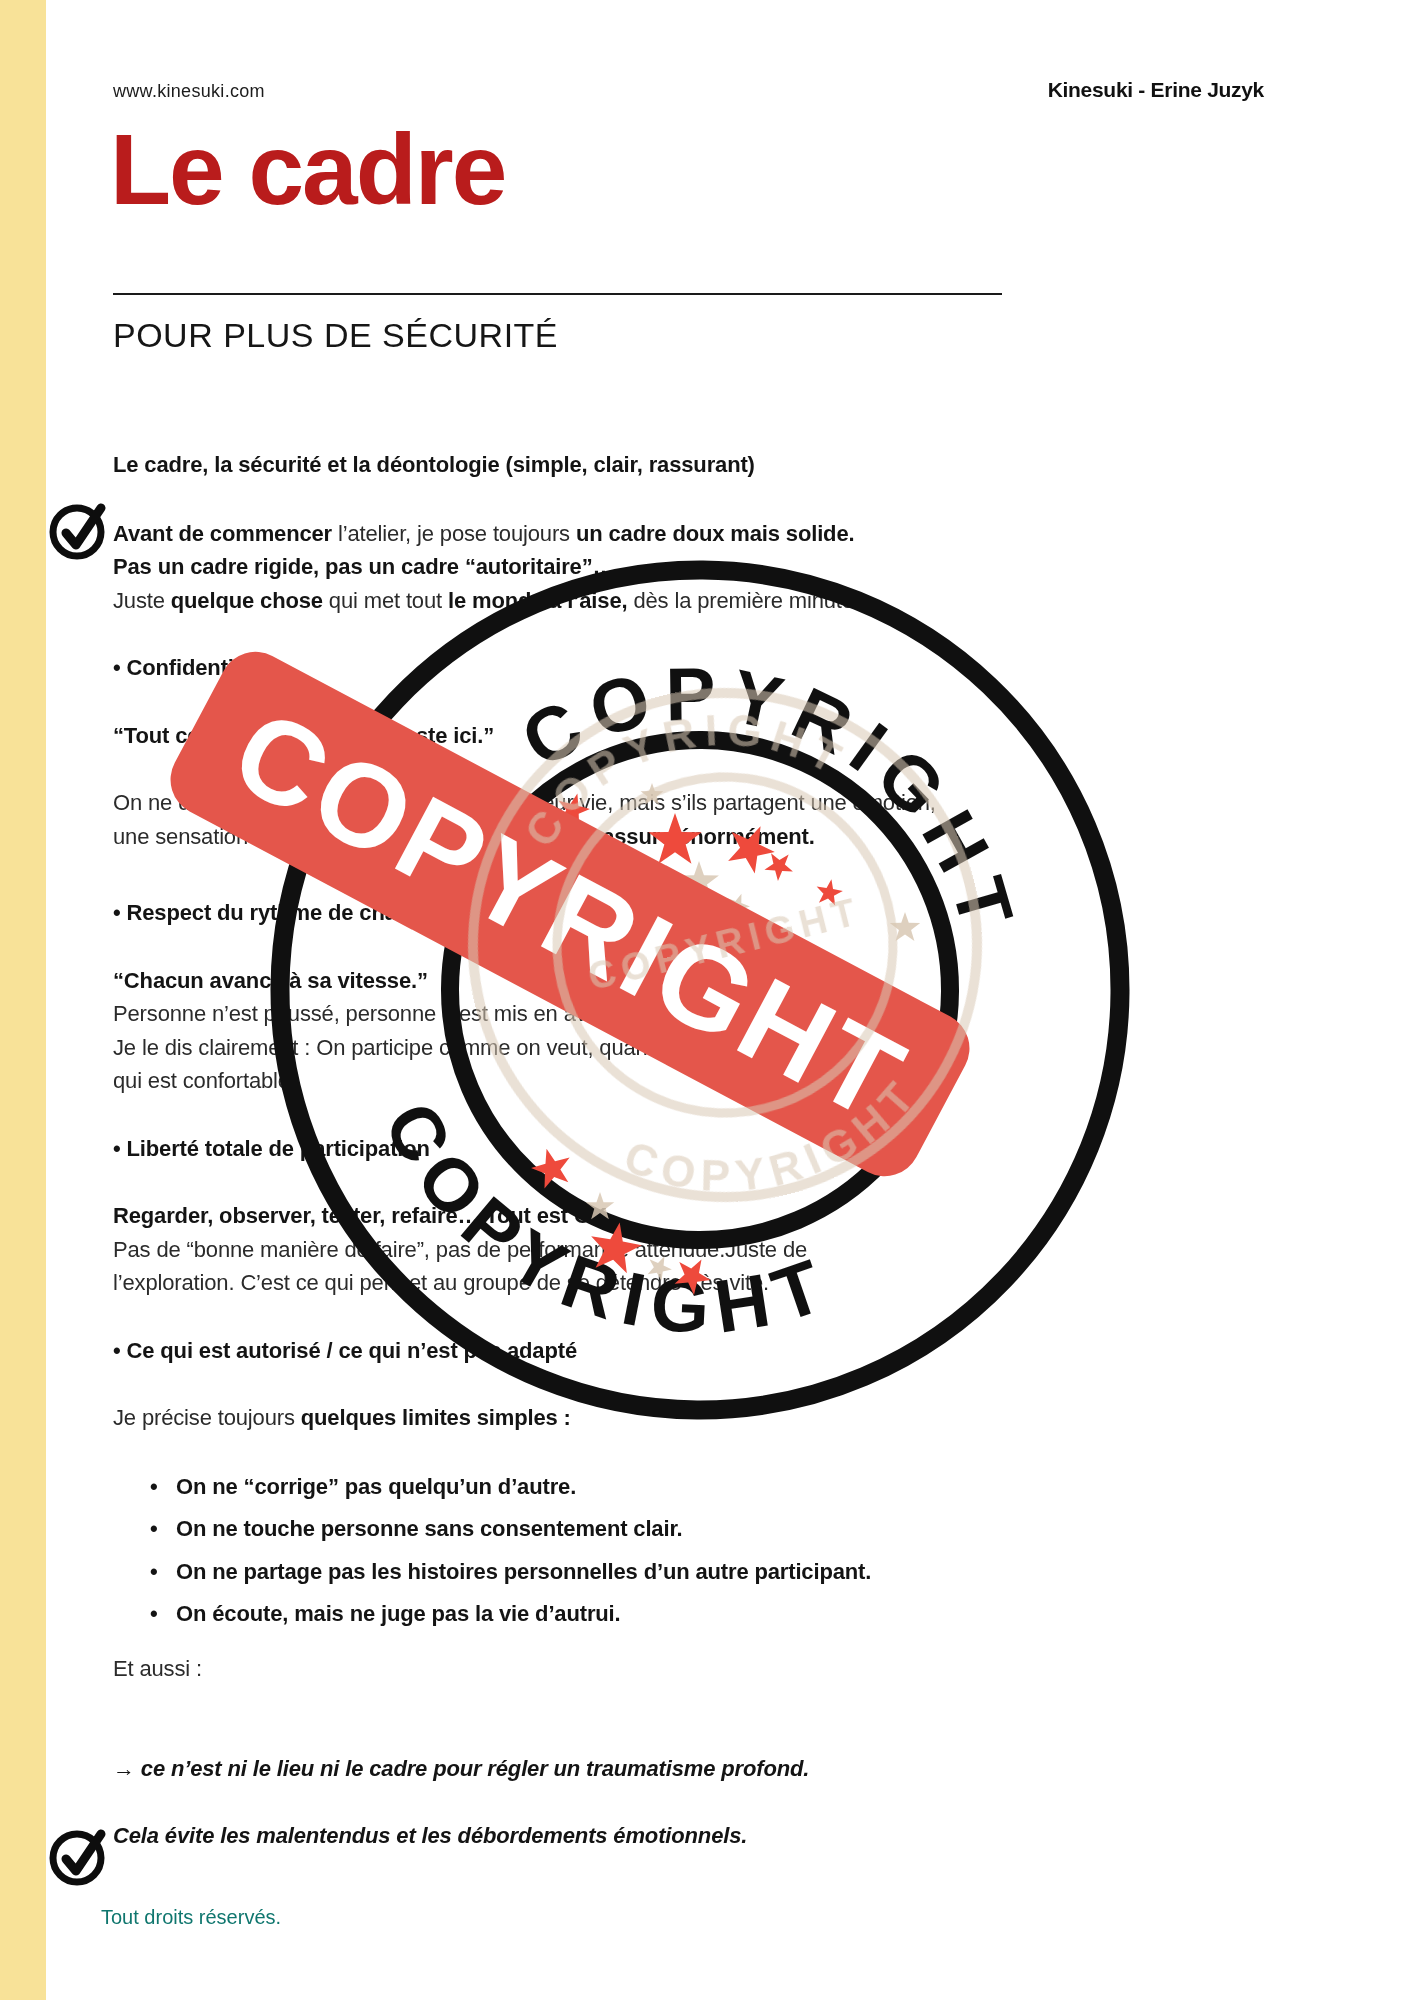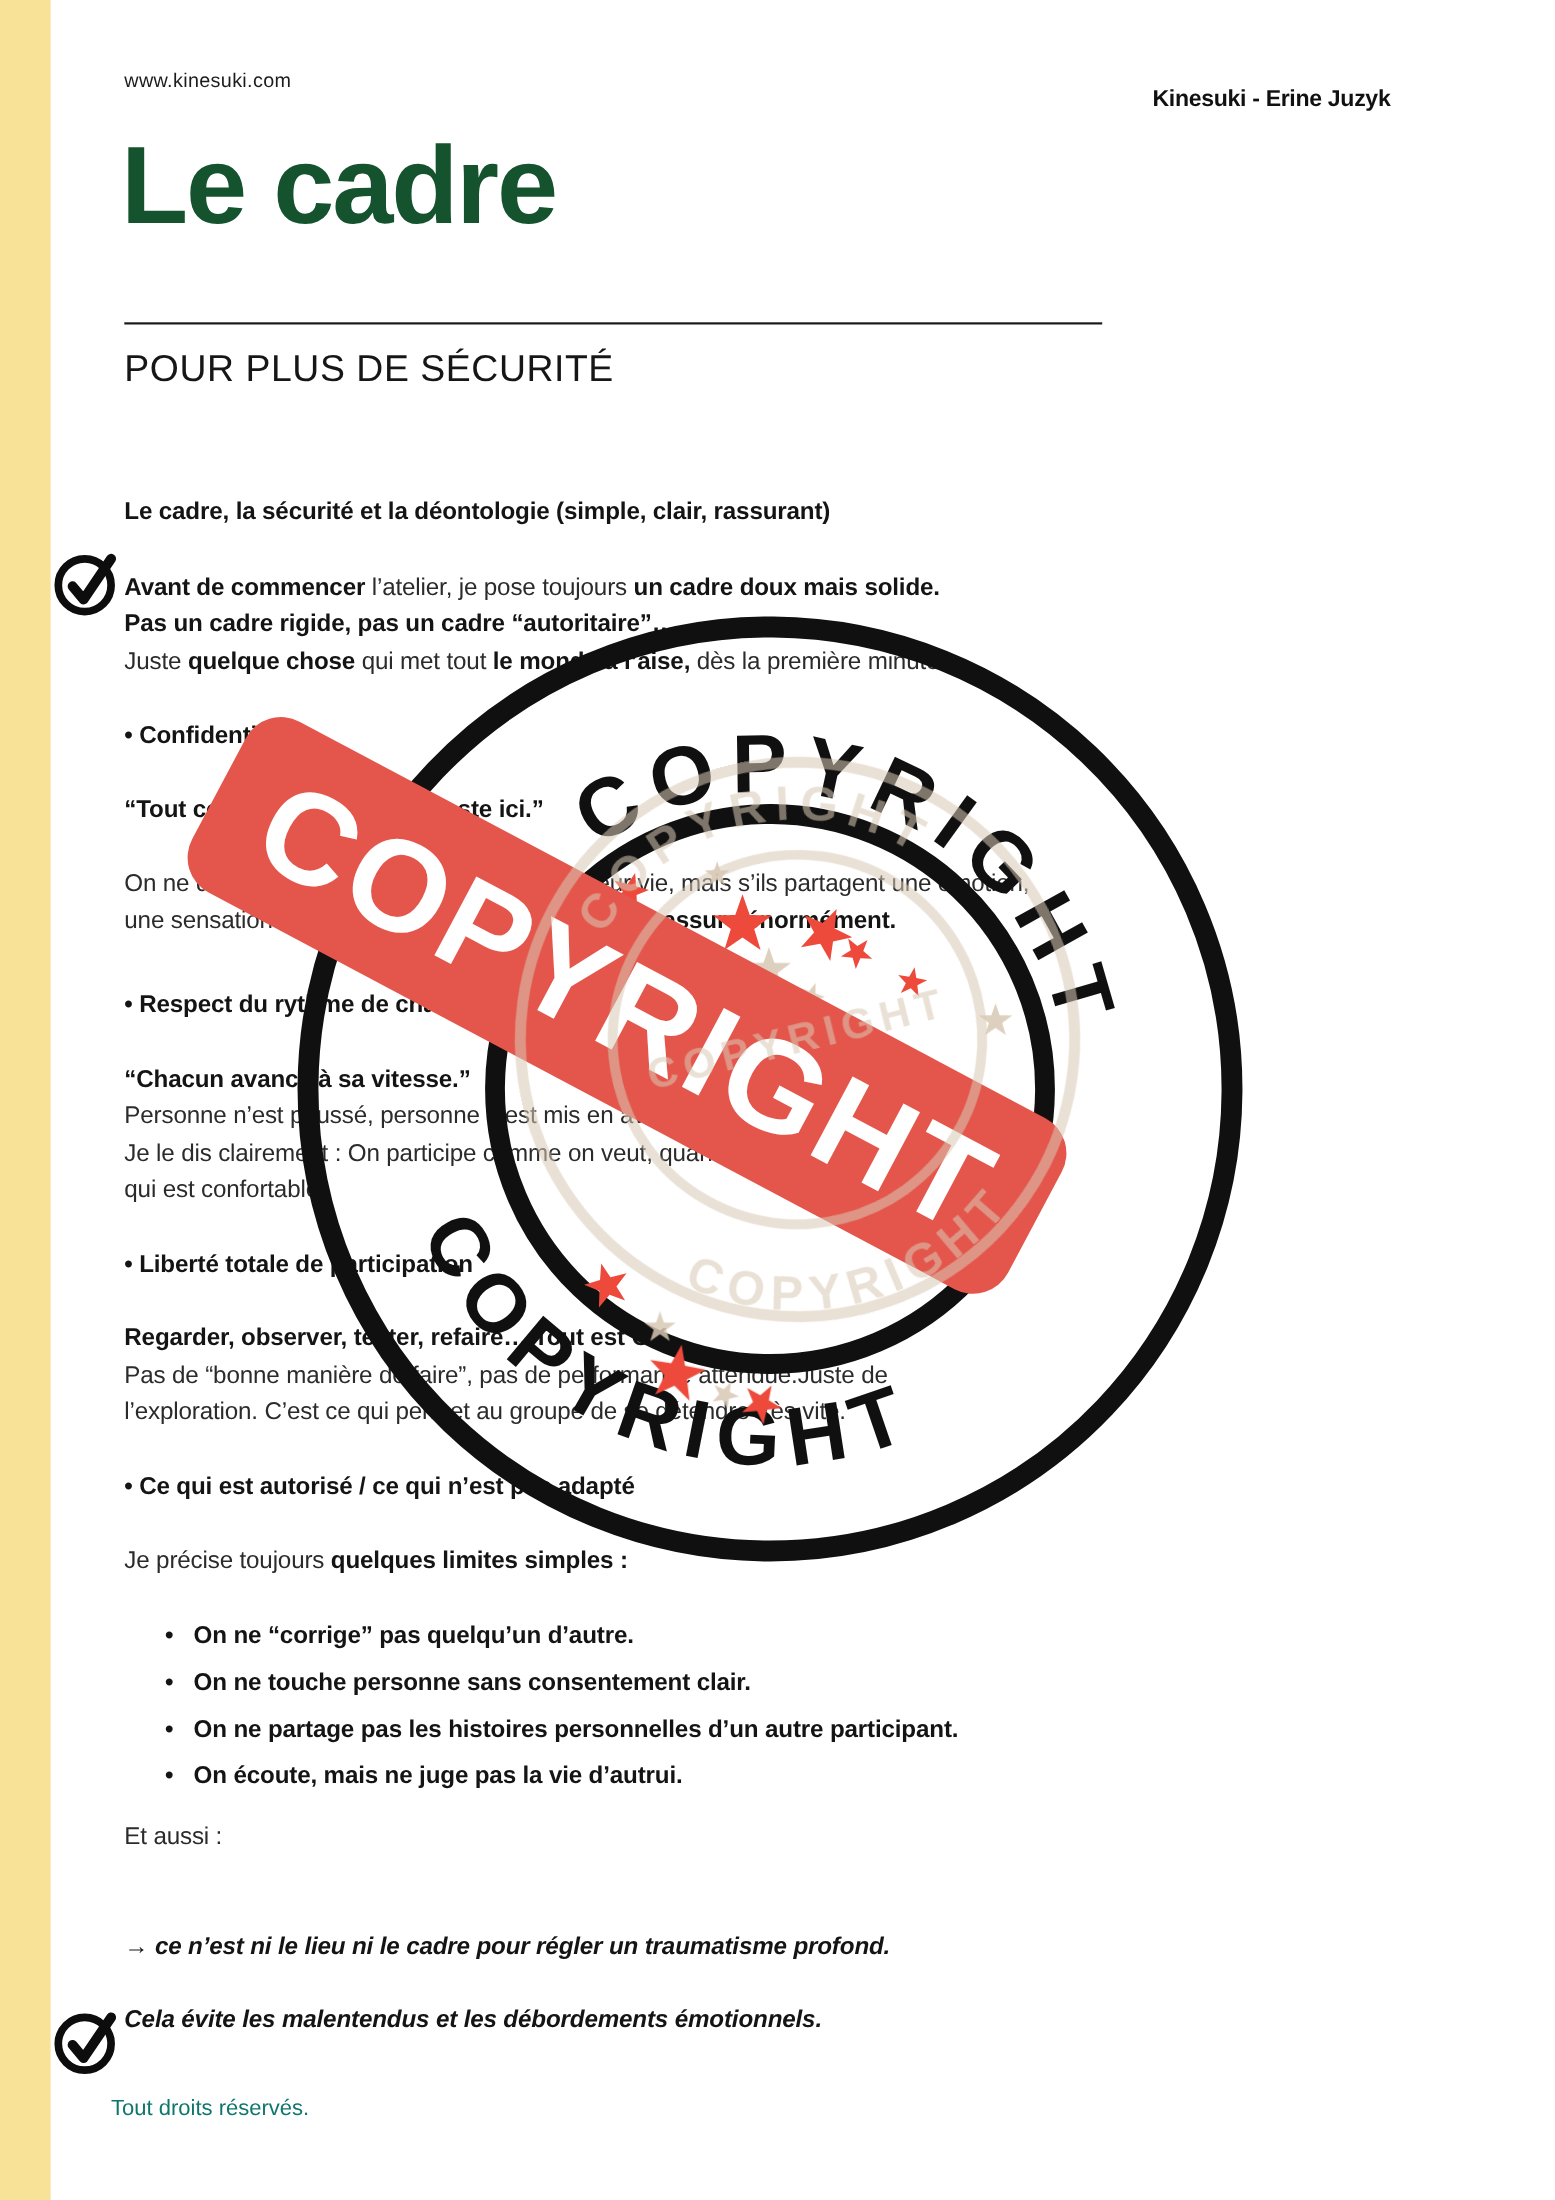--- a/index.html
+++ b/index.html
@@ -2,24 +2,24 @@
 <html><head>
 <meta charset="utf-8">
 <style>
   html,body{margin:0;padding:0;background:#e9e9e9;}
   .page{
     position:relative;width:1414px;height:2000px;background:#ffffff;
     font-family:"Liberation Sans", sans-serif;color:#222;overflow:hidden;
     margin:0 auto;
   }
   .accent-bar{position:absolute;left:0;top:0;width:46px;height:2000px;}
-  .header{position:absolute;left:113px;right:150px;top:44px;display:flex;justify-content:space-between;align-items:center;}
+  .header{position:absolute;left:113px;right:150px;top:44px;display:flex;justify-content:space-between;align-items:flex-end;}
   .site{font-size:18px;letter-spacing:.3px;color:#1c1c1c;}
   .brand{font-size:21px;font-weight:700;letter-spacing:-.3px;color:#111;margin-top:34px;}
-  .title{position:absolute;left:110px;top:112px;font-size:100px;font-weight:700;letter-spacing:-2px;color:#14532d;}
+  .title{position:absolute;left:110px;top:112px;font-size:100px;font-weight:700;letter-spacing:-2px;color:#b91c1c;}
   .rule{position:absolute;left:113px;top:293px;width:889px;height:2px;background:#1a1a1a;}
   .subtitle{position:absolute;left:113px;top:316px;font-size:34px;letter-spacing:.5px;color:#161616;}
   .content{position:absolute;left:113px;top:448px;width:920px;font-size:22px;line-height:33.5px;letter-spacing:-.15px;color:#2b2b2b;}
   .blk{margin-bottom:34px;}
   .blk.tight{margin-bottom:35px;}
   .blk.g43{margin-bottom:43px;}
   .blk.g31{margin-bottom:31px;}
   .blk.g16{margin-bottom:16px;}
   .blk.g67{margin-bottom:67px;}
   .blk.g33{margin-bottom:33px;}

